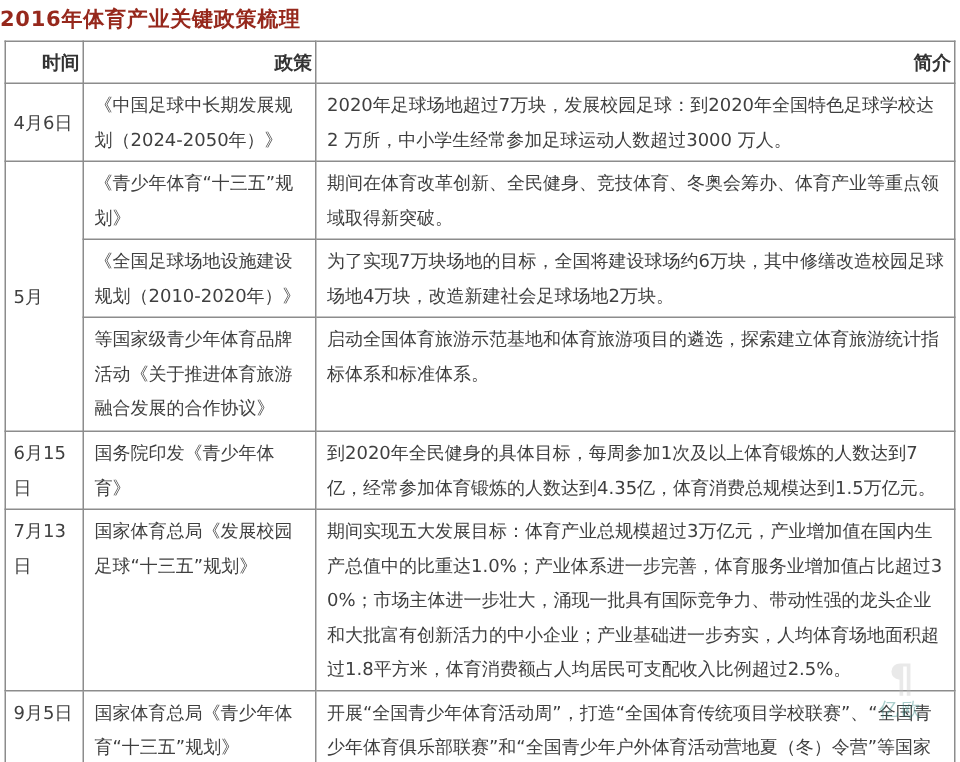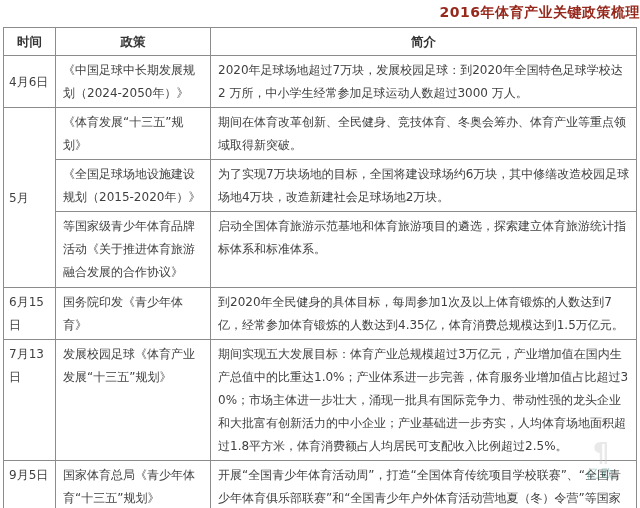--- a/index.html
+++ b/index.html
@@ -1,36 +1,36 @@
 <!DOCTYPE html>
 <html><head>
 <meta charset="utf-8">
 <style>
   html,body{margin:0;padding:0;}
   body{
     width:640px;height:508px;background:#ffffff;position:relative;overflow:hidden;
     font-family:"DejaVu Sans","Liberation Sans",sans-serif;color:#3f3f3f;
   }
   .page-title{
-    margin:0;padding:4px 0 5px;text-align:right;
+    margin:0;padding:4px 0 5px;text-align:left;
     font-size:14px;font-weight:bold;color:#96281c;letter-spacing:0.5px;
   }
   table.policy-table{
     border-collapse:collapse;table-layout:fixed;width:633px;margin-left:3px;
     background:#fff;
   }
   .policy-table th,.policy-table td{
     border:1px solid #8c8c8c;
     font-size:12px;line-height:23px;
     vertical-align:top;text-align:left;
     padding:3px 6px 2px 7px;
     overflow:hidden;
   }
   .policy-table th{
-    font-size:12.5px;font-weight:bold;text-align:center;vertical-align:middle;
+    font-size:12.5px;font-weight:bold;text-align:right;vertical-align:middle;
     padding:2px;color:#333333;
   }
   td.time-col{padding-left:5px;padding-right:2px;}
   td.v-mid{vertical-align:middle;}
   td.intro-col{word-break:break-all;}
   .watermark{
     position:absolute;right:8px;bottom:10px;width:62px;height:58px;
     opacity:0.35;pointer-events:none;text-align:center;
   }
   .watermark .wm-glyph{
@@ -59,39 +59,39 @@
     </tr>
   </thead>
   <tbody>
     <tr style="height:46px">
       <td class="time-col v-mid">4月6日</td>
       <td class="policy-col">《中国足球中长期发展规划（2024-2050年）》</td>
       <td class="intro-col">2020年足球场地超过7万块，发展校园足球：到2020年全国特色足球学校达2 万所，中小学生经常参加足球运动人数超过3000 万人。</td>
     </tr>
     <tr style="height:49px">
       <td class="time-col v-mid" rowspan="3">5月</td>
-      <td class="policy-col">《体育发展“十三五”规划》</td>
+      <td class="policy-col">《青少年体育“十三五”规划》</td>
       <td class="intro-col">期间在体育改革创新、全民健身、竞技体育、冬奥会筹办、体育产业等重点领域取得新突破。</td>
     </tr>
     <tr style="height:46px">
-      <td class="policy-col">《全国足球场地设施建设规划（2015-2020年）》</td>
+      <td class="policy-col">《全国足球场地设施建设规划（2010-2020年）》</td>
       <td class="intro-col">为了实现7万块场地的目标，全国将建设球场约6万块，其中修缮改造校园足球场地4万块，改造新建社会足球场地2万块。</td>
     </tr>
     <tr style="height:76px">
       <td class="policy-col">等国家级青少年体育品牌活动《关于推进体育旅游融合发展的合作协议》</td>
       <td class="intro-col">启动全国体育旅游示范基地和体育旅游项目的遴选，探索建立体育旅游统计指标体系和标准体系。</td>
     </tr>
     <tr style="height:49px">
       <td class="time-col v-mid">6月15日</td>
       <td class="policy-col">国务院印发《青少年体育》</td>
       <td class="intro-col">到2020年全民健身的具体目标，每周参加1次及以上体育锻炼的人数达到7亿，经常参加体育锻炼的人数达到4.35亿，体育消费总规模达到1.5万亿元。</td>
     </tr>
     <tr style="height:115px">
       <td class="time-col">7月13日</td>
-      <td class="policy-col">发展校园足球《体育产业发展“十三五”规划》</td>
+      <td class="policy-col">国家体育总局《发展校园足球“十三五”规划》</td>
       <td class="intro-col">期间实现五大发展目标：体育产业总规模超过3万亿元，产业增加值在国内生产总值中的比重达1.0%；产业体系进一步完善，体育服务业增加值占比超过30%；市场主体进一步壮大，涌现一批具有国际竞争力、带动性强的龙头企业和大批富有创新活力的中小企业；产业基础进一步夯实，人均体育场地面积超过1.8平方米，体育消费额占人均居民可支配收入比例超过2.5%。</td>
     </tr>
     <tr style="height:72px">
       <td class="time-col">9月5日</td>
       <td class="policy-col">国家体育总局《青少年体育“十三五”规划》</td>
       <td class="intro-col">开展“全国青少年体育活动周”，打造“全国体育传统项目学校联赛”、“全国青少年体育俱乐部联赛”和“全国青少年户外体育活动营地夏（冬）令营”等国家级青少年体育品牌活动。</td>
     </tr>
   </tbody>
 </table>
 

